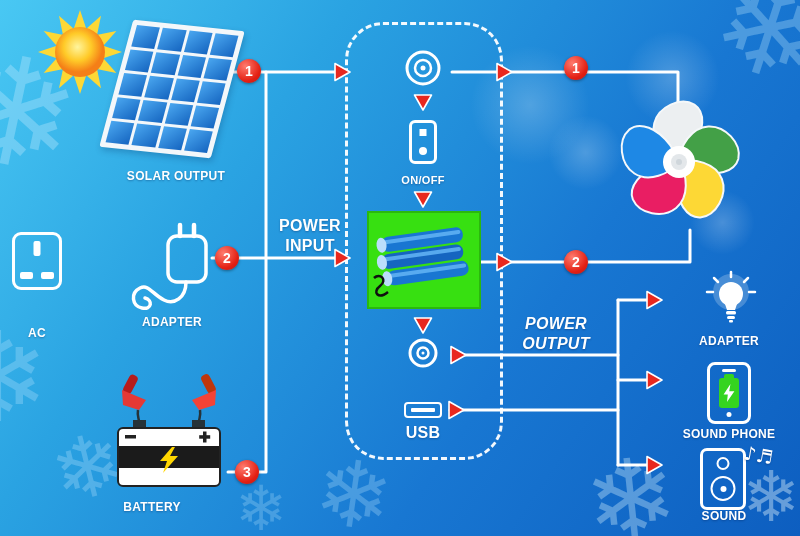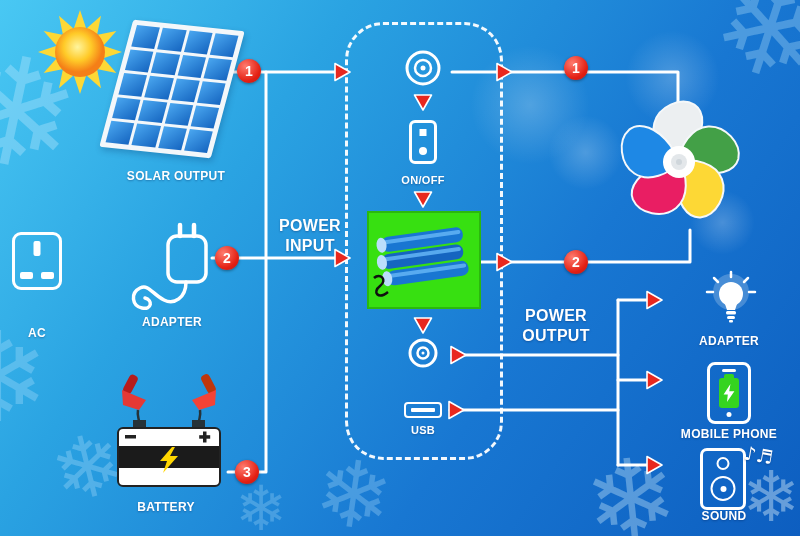--- a/index.html
+++ b/index.html
@@ -34,25 +34,25 @@
     border:3px dashed rgba(255,255,255,.95);border-radius:38px;}
 
   
   .lbl{position:absolute;z-index:4;color:#fff;font-weight:700;font-size:12px;text-align:center;
     transform:translateX(-50%);letter-spacing:.3px;white-space:nowrap;
     text-shadow:0 1px 2px rgba(0,30,80,.35);}
   .lbl.wrap{white-space:normal;line-height:1.25;font-size:16px;}
   .lbl-solar{left:176px;top:169px;}
   .lbl-ac{left:37px;top:326px;}
   .lbl-adapter{left:172px;top:315px;}
-  .lbl-battery{left:166px;top:500px;}
+  .lbl-battery{left:152px;top:500px;}
   .lbl-pin{left:310px;top:216px;width:64px;}
-  .lbl-pout{left:556px;top:306px;width:72px;}
+  .lbl-pout{left:556px;top:314px;width:72px;font-style:italic;}
   .lbl-onoff{left:423px;top:174px;font-size:11px;}
-  .lbl-usb{left:423px;top:424px;font-size:11px;}
+  .lbl-usb{left:423px;top:424px;font-size:16px;}
   .lbl-light{left:729px;top:334px;}
   .lbl-phone{left:729px;top:427px;}
   .lbl-sound{left:724px;top:509px;}
   .marker{position:absolute;z-index:5;width:24px;height:24px;border-radius:50%;
     background:radial-gradient(circle at 35% 30%,#ff7b6e,#e31f12 65%,#b71c1c);
     color:#fff;font-weight:700;font-size:14px;display:flex;align-items:center;justify-content:center;
     box-shadow:0 1px 3px rgba(0,0,0,.4);}
   .mk1l{left:237px;top:59px;} .mk2l{left:215px;top:246px;} .mk3l{left:235px;top:460px;}
   .mk1r{left:564px;top:56px;} .mk2r{left:564px;top:250px;}
 
@@ -309,21 +309,21 @@
 
   <div class="lbl lbl-solar">SOLAR OUTPUT</div>
   <div class="lbl lbl-ac">AC</div>
   <div class="lbl lbl-adapter">ADAPTER</div>
   <div class="lbl lbl-battery">BATTERY</div>
   <div class="lbl wrap lbl-pin">POWER INPUT</div>
   <div class="lbl wrap lbl-pout">POWER OUTPUT</div>
   <div class="lbl lbl-onoff">ON/OFF</div>
   <div class="lbl lbl-usb">USB</div>
   <div class="lbl lbl-light">ADAPTER</div>
-  <div class="lbl lbl-phone">MOBILE PHONE</div>
+  <div class="lbl lbl-phone">SOUND PHONE</div>
   <div class="lbl lbl-sound">SOUND</div>
 
   <div class="marker mk1l">1</div>
   <div class="marker mk2l">2</div>
   <div class="marker mk3l">3</div>
   <div class="marker mk1r">1</div>
   <div class="marker mk2r">2</div>
 
 </div>
 

